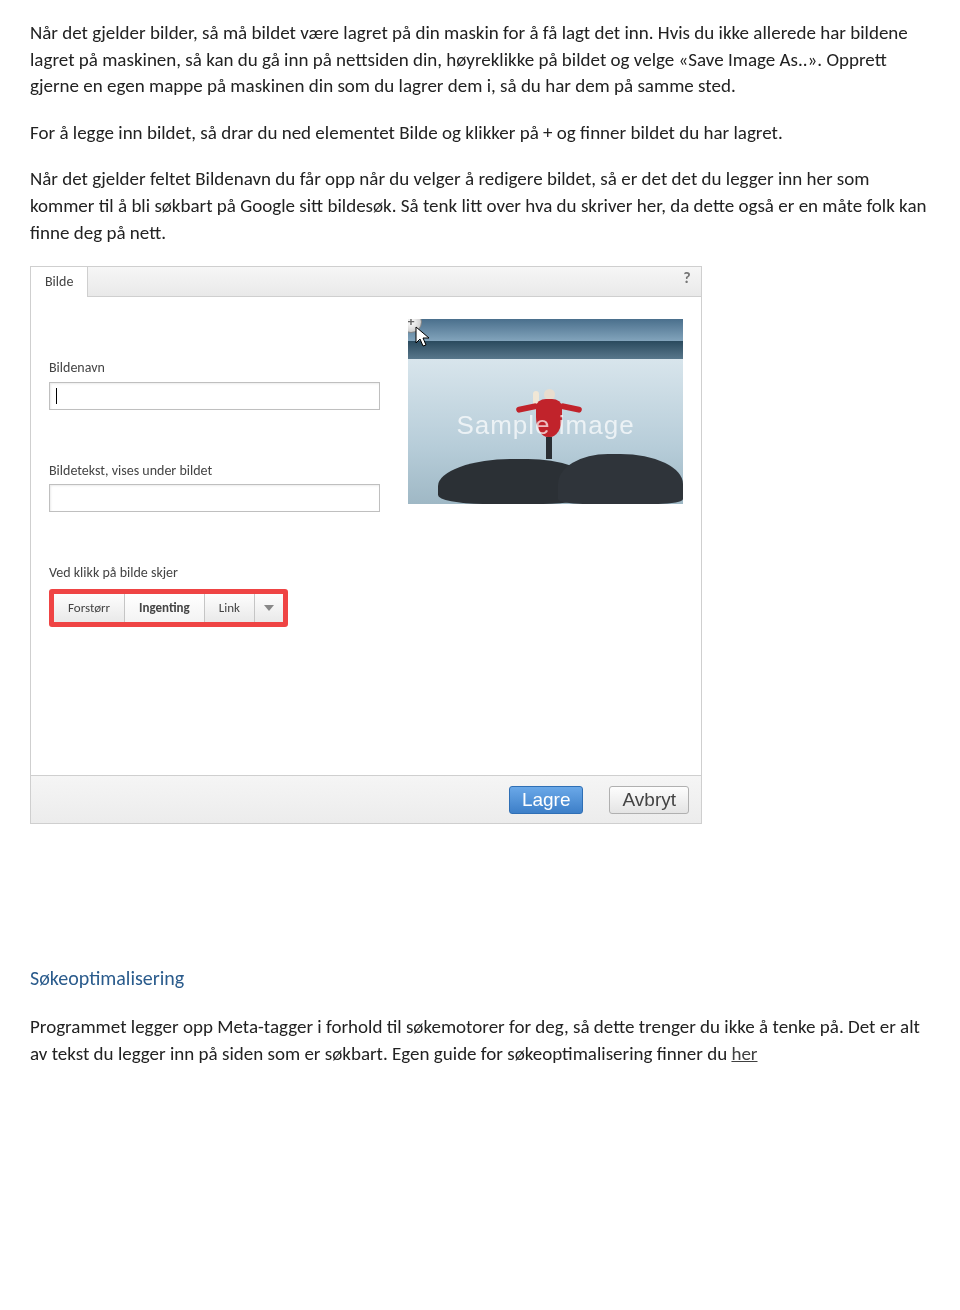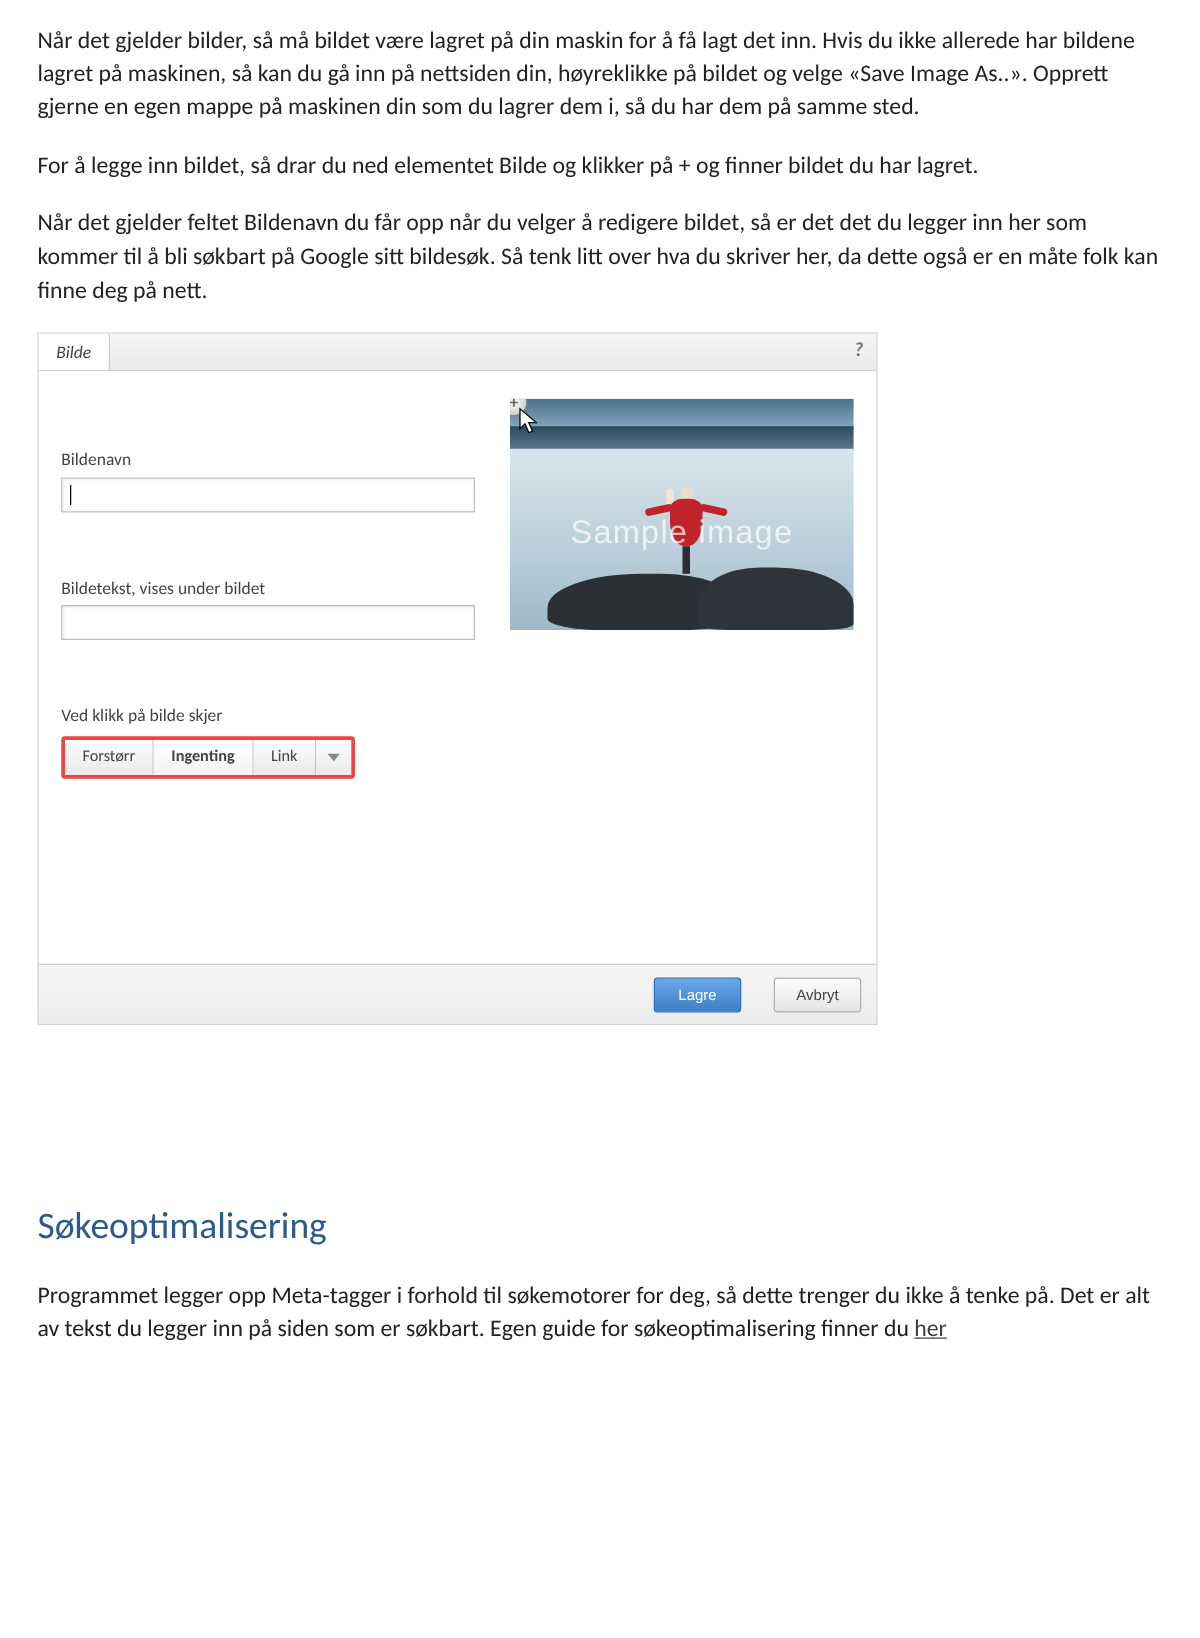--- a/index.html
+++ b/index.html
@@ -20,25 +20,24 @@
     margin-bottom: 90px;
   }
   .panel {
     border: 1px solid #cfcfcf;
     background: #fbfbfb;
     width: 672px;
     position: relative;
   }
   .panel-titlebar {
     display: flex;
-    align-items: center;
+    align-items: flex-start;
     height: 30px;
     border-bottom: 1px solid #cfcfcf;
     background: linear-gradient(#f6f6f6,#e9e9e9);
-    font-style: italic;
   }
   .panel-tab {
     background: #fff;
     border-right: 1px solid #cfcfcf;
     padding: 5px 14px;
     font-size: 14px;
     color: #444;
   }
   .panel-titlebar-spacer { flex: 1; }
   .panel-help {
@@ -69,21 +68,21 @@
     width: 100%;
     height: 28px;
     border: 1px solid #bfbfbf;
     box-shadow: inset 1px 1px 2px rgba(0,0,0,0.08);
     padding: 0 6px;
     font-size: 14px;
     margin-bottom: 12px;
   }
   .btn-group {
     display: inline-flex;
-    border: 3px solid #ef4444;
+    border: 5px solid #ef4444;
     border-radius: 3px;
     overflow: hidden;
     margin-top: 2px;
   }
   .btn-seg {
     padding: 5px 14px;
     font-size: 13px;
     color: #444;
     background: linear-gradient(#fdfdfd,#e9e9e9);
     border-right: 1px solid #c5c5c5;
@@ -155,37 +154,37 @@
     align-items:center;
     justify-content:flex-end;
     gap:10px;
     padding: 0 12px;
   }
   .action-btn {
     min-width:70px;
     height:28px;
     border-radius:3px;
     border:1px solid;
-    font-size:12px;
+    font-size:19px;
     cursor:pointer;
     padding:0 12px;
   }
   .btn-primary {
     background: linear-gradient(#6aa8e8,#3d7fc8);
     border-color:#2f6fb5;
     color:#fff;
   }
   .btn-default {
     background: linear-gradient(#fdfdfd,#e4e4e4);
     border-color:#b0b0b0;
     color:#444;
     margin-left:16px;
   }
   h2.seo {
-    font-size: 30px;
+    font-size: 20px;
     font-weight: 400;
     color: #2a5b8c;
     margin-top: 140px;
     margin-bottom: 22px;
   }
   a.link { color:#404040; text-decoration: underline; }
   .cursor-caret {
     display:inline-block;
     width:1px; height:16px;
     background:#000;

